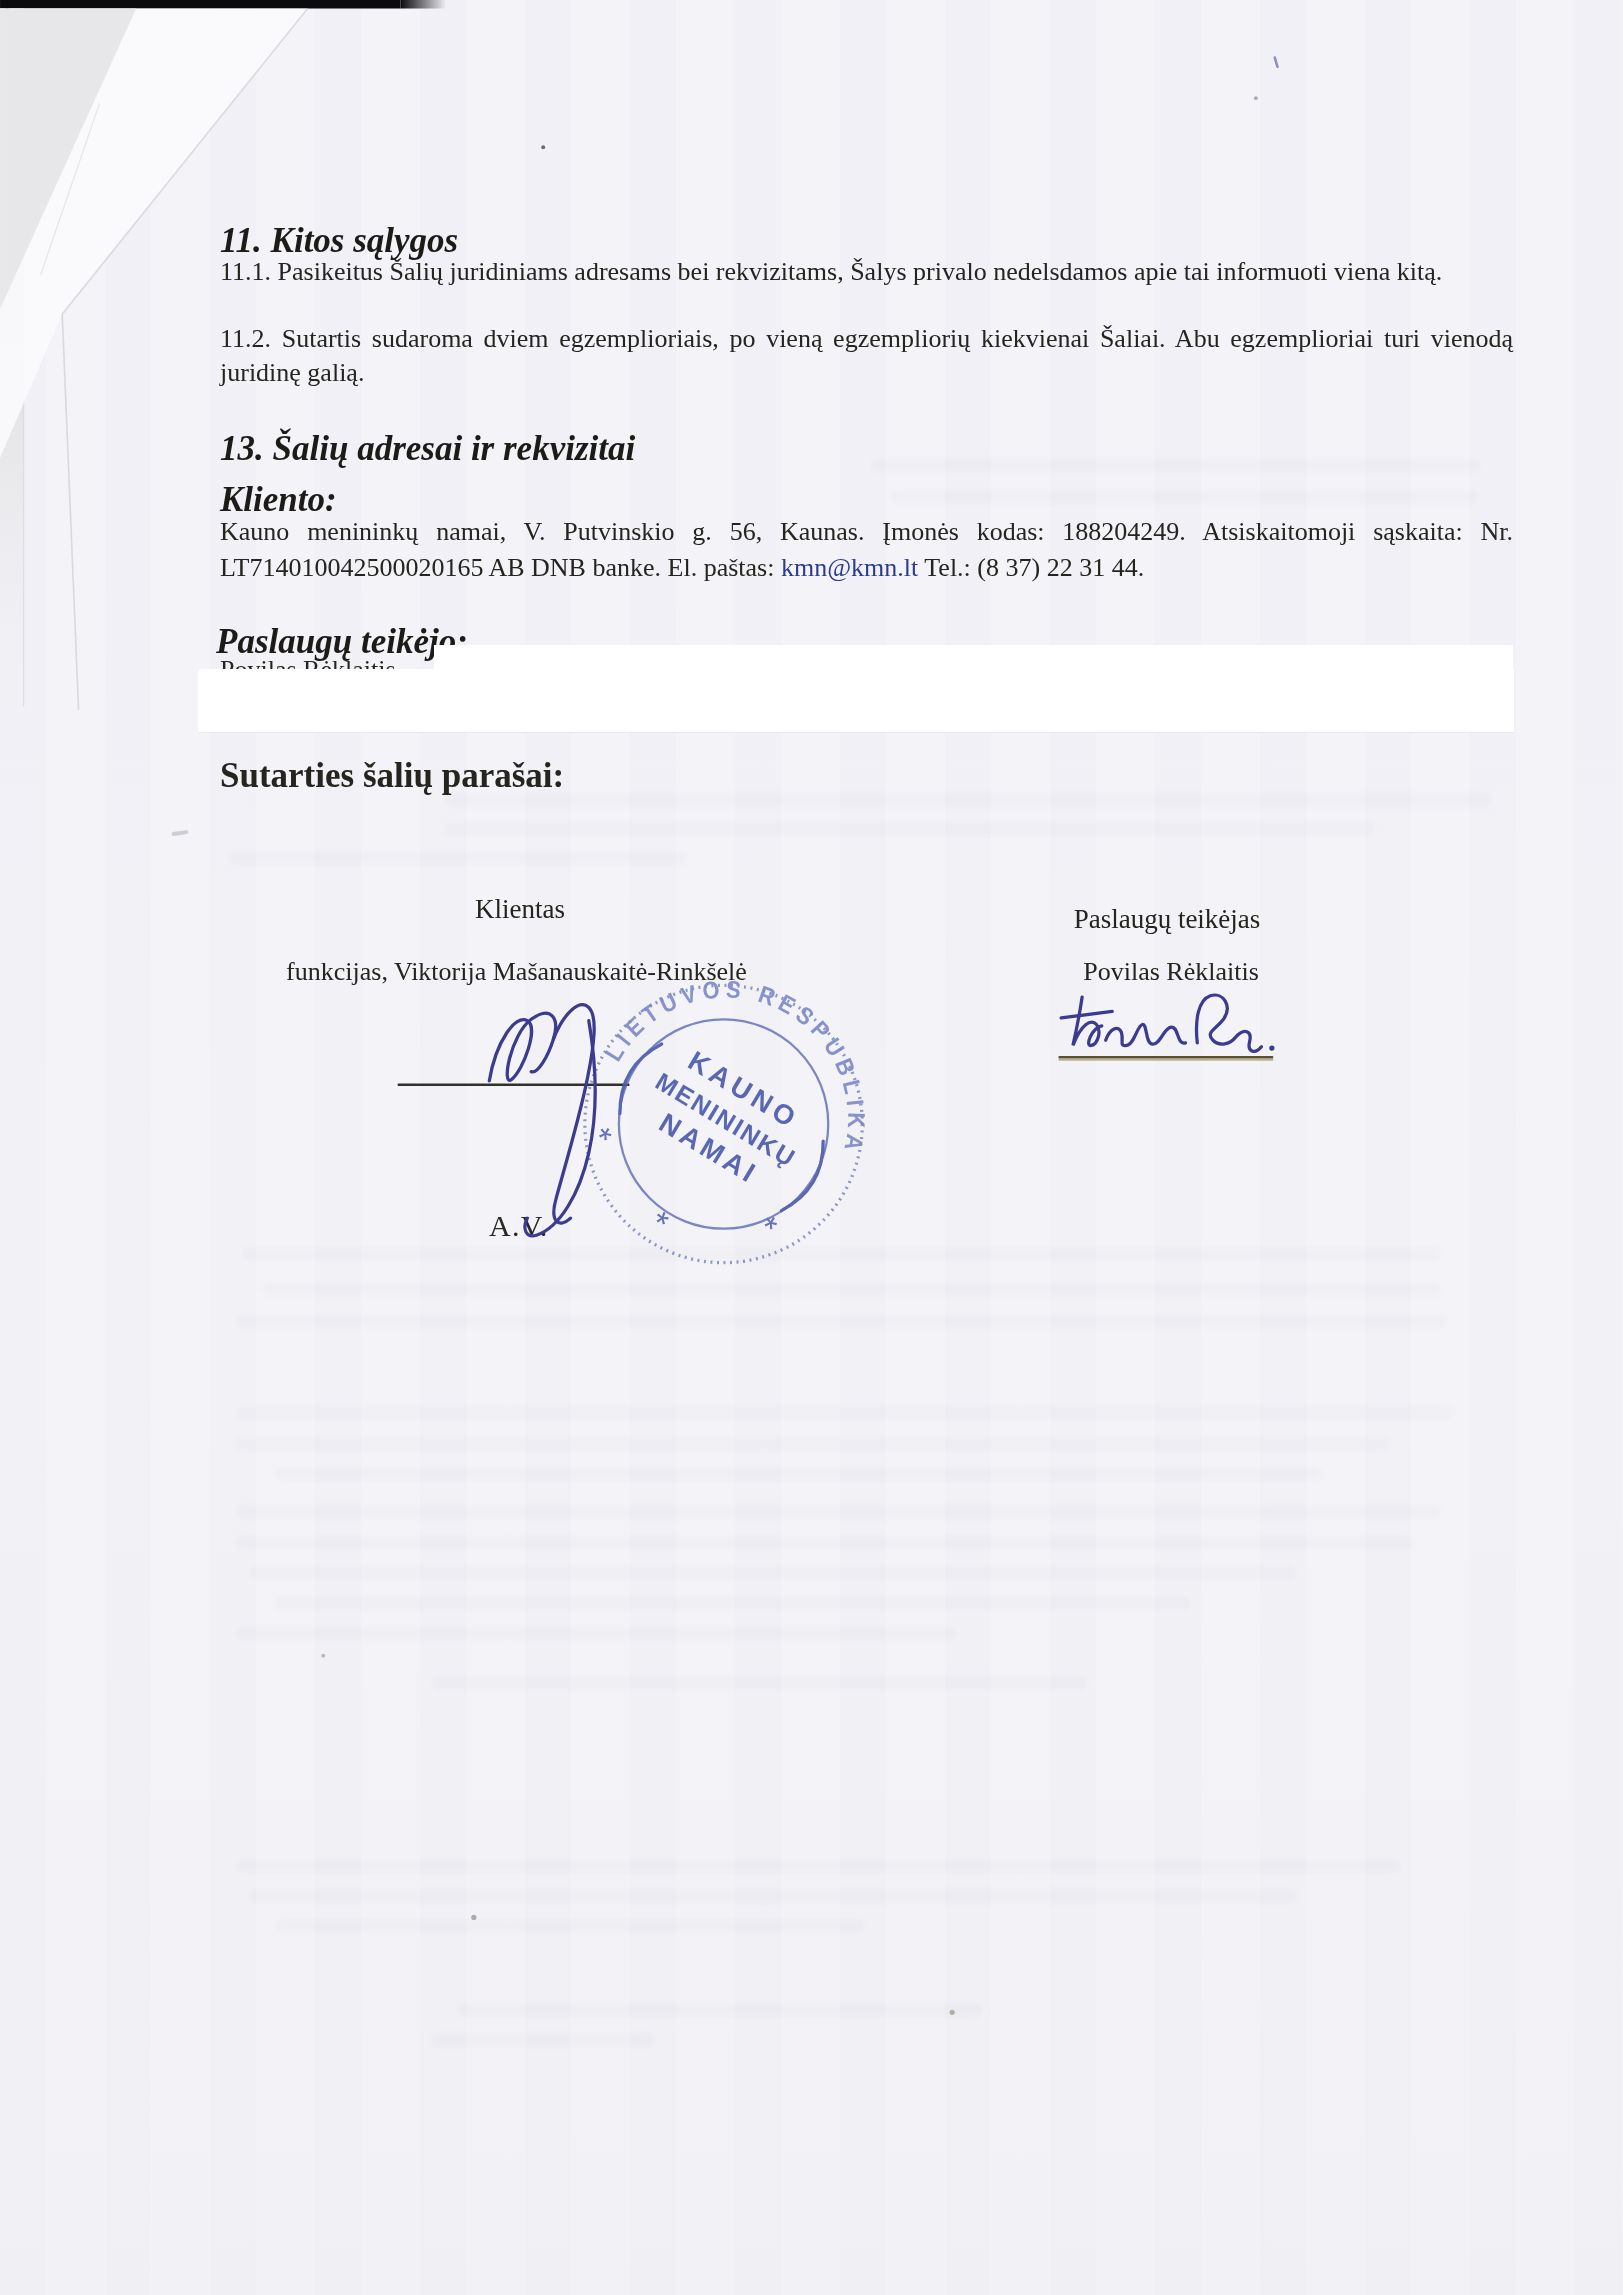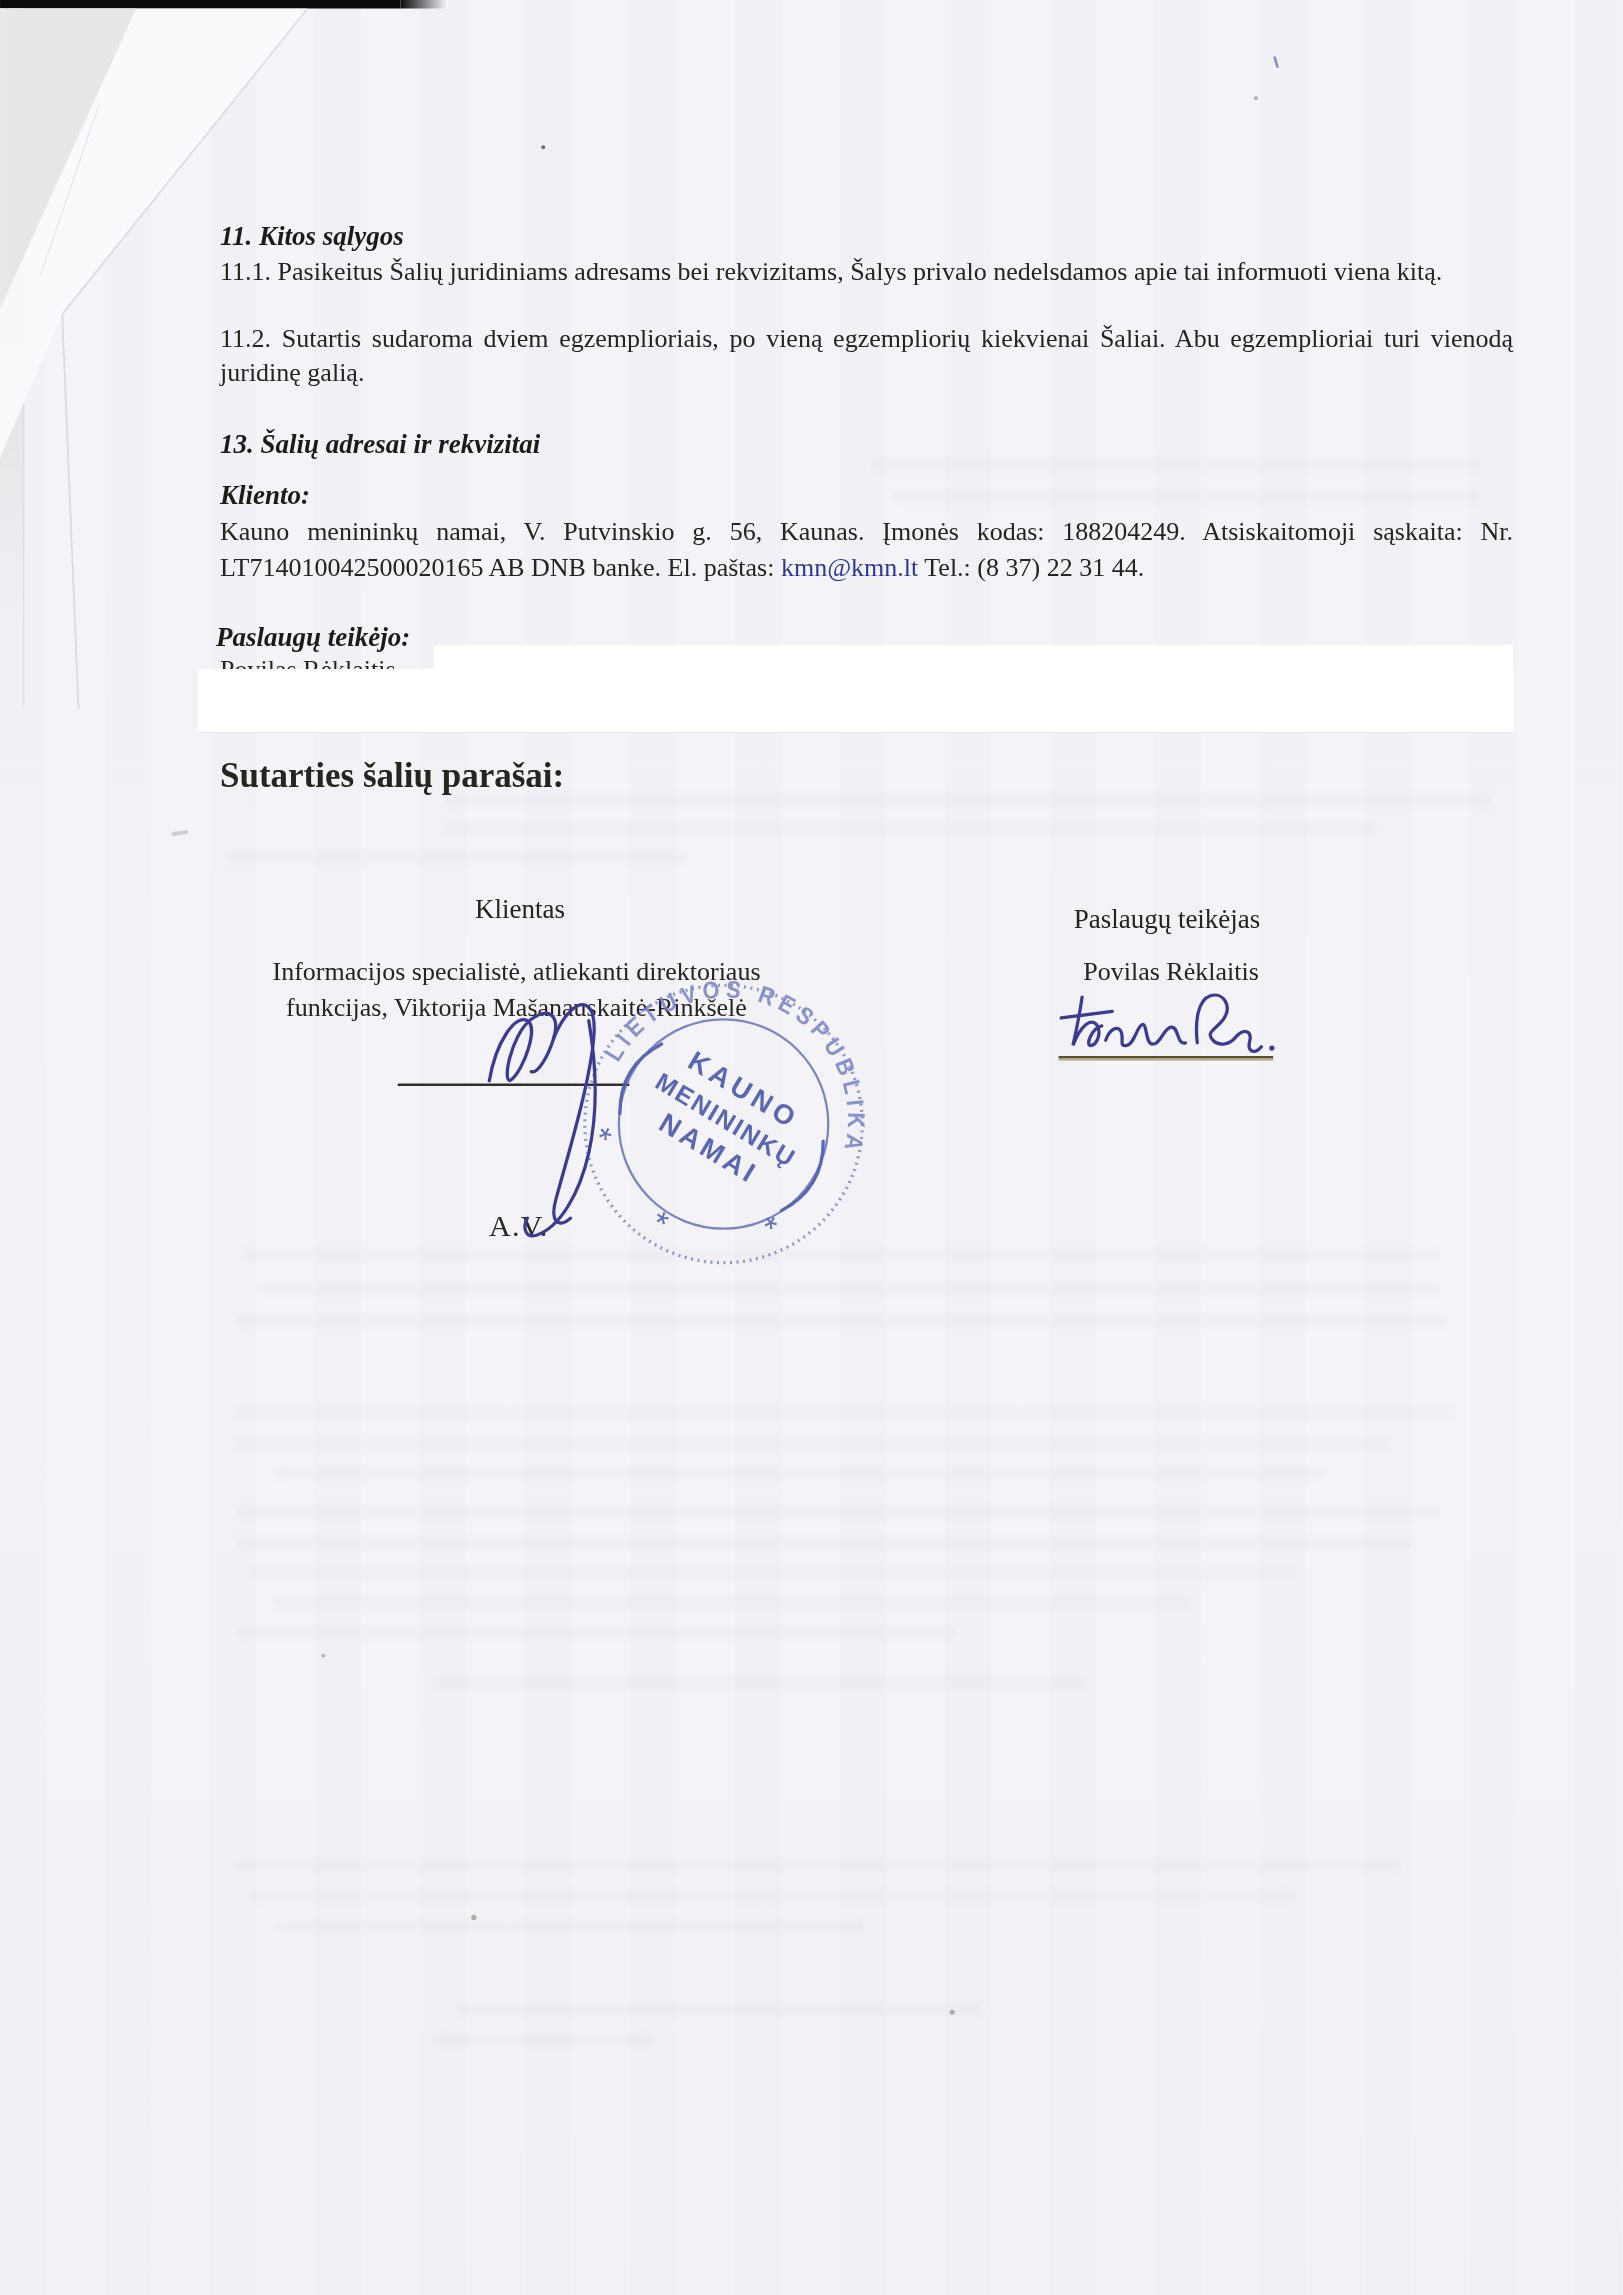--- a/index.html
+++ b/index.html
@@ -6,21 +6,21 @@
   .page{
     position:relative;width:1623px;height:2295px;overflow:hidden;
     background:
       repeating-linear-gradient(90deg, rgba(130,130,160,0.022) 0 46px, rgba(255,255,255,0) 46px 105px),
       linear-gradient(180deg,#f3f3f8 0%,#f4f4f8 60%,#f2f2f6 100%);
     font-family:"Liberation Serif", serif;
     color:#26241f;
   }
   .abs{position:absolute;}
   .body-text{font-size:26px;line-height:34px;text-align:justify;width:1293px;left:220px;}
-  .h-italic{font-weight:bold;font-style:italic;font-size:27px;color:#1d1b18;}
+  .h-italic{font-weight:bold;font-style:italic;font-size:35px;color:#1d1b18;}
   .center{text-align:center;}
   .email-link{color:#2b3a8f;text-decoration-color:#3d4ba0;}
   .ghost{position:absolute;height:14.4px;border-radius:7.2px;background:#8d8da6;opacity:0.045;filter:blur(2px);}
   .whitebox{position:absolute;background:#ffffff;box-shadow:0 0.7px 0 rgba(60,60,80,0.06);}
   .seal-note{font-size:30px;letter-spacing:1.3px;color:#2a2824;margin-top:40px;}
   svg text{font-family:"Liberation Sans", sans-serif;}
 </style>
 </head>
 <body>
 
@@ -101,21 +101,20 @@
 
   <div class="whitebox" style="left:434px;top:645px;width:1079px;height:85px;"></div>
   <div class="whitebox" style="left:198px;top:669px;width:1316px;height:63px;"></div>
 
   <div class="abs" style="left:220px;top:756px;font-size:35px;font-weight:bold;">Sutarties šalių parašai:</div>
 
   <div class="abs center" style="left:220px;top:894px;width:600px;font-size:27px;">Klientas</div>
   <div class="abs center" style="left:949px;top:888px;width:436px;font-size:27px;margin-top:16px;">Paslaugų teikėjas</div>
 
   <div class="abs center" style="left:220px;top:954px;width:593px;font-size:26px;line-height:36px;">
-    <div>Informacijos specialistė, atliekanti direktoriaus</div>
     <div>funkcijas, Viktorija Mašanauskaitė-Rinkšelė</div>
   </div>
   <div class="abs center" style="left:949px;top:957px;width:444px;font-size:26px;">Povilas Rėklaitis</div>
 
   <div class="abs seal-note" style="left:489px;top:1169px;">A.V.</div>
 
   <svg class="abs" style="left:327px;top:929px;" width="1047" height="458" viewBox="500 1420 1600 700">
 
     <line x1="608" y1="1658" x2="962" y2="1658" stroke="#32302a" stroke-width="4"></line>
     <line x1="1618" y1="1616" x2="1946" y2="1616" stroke="#57512f" stroke-width="4"></line>

